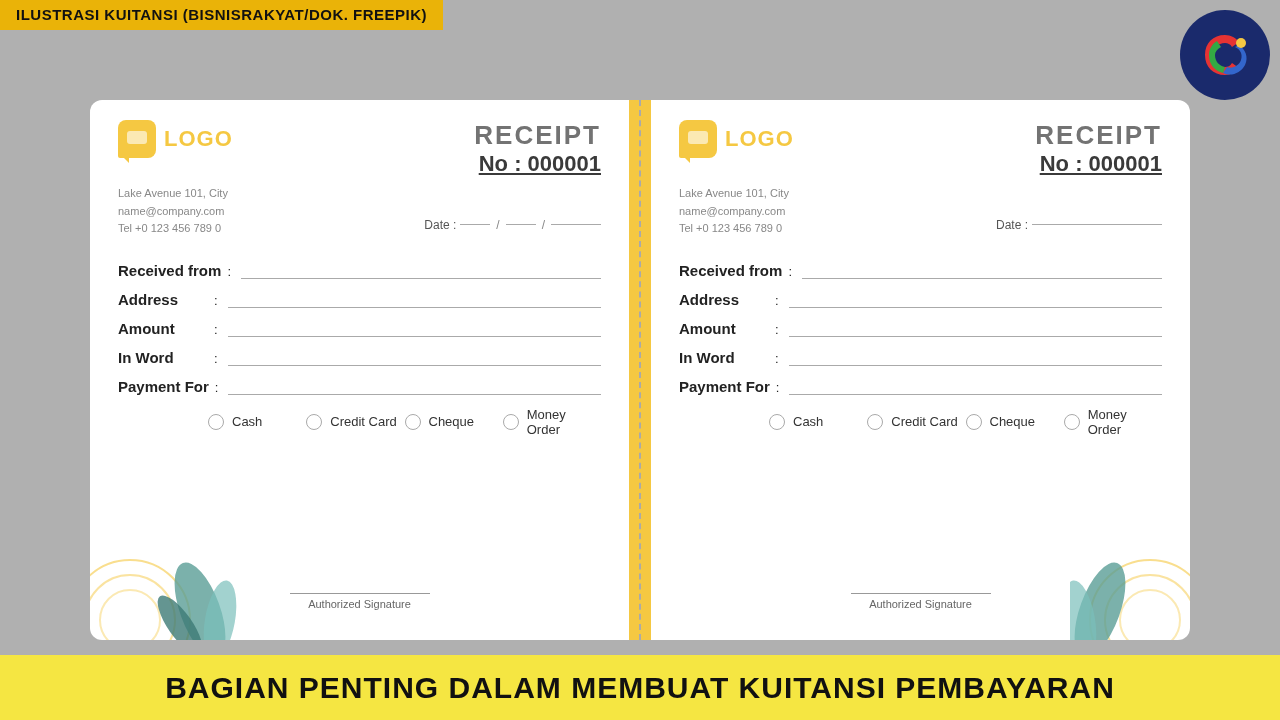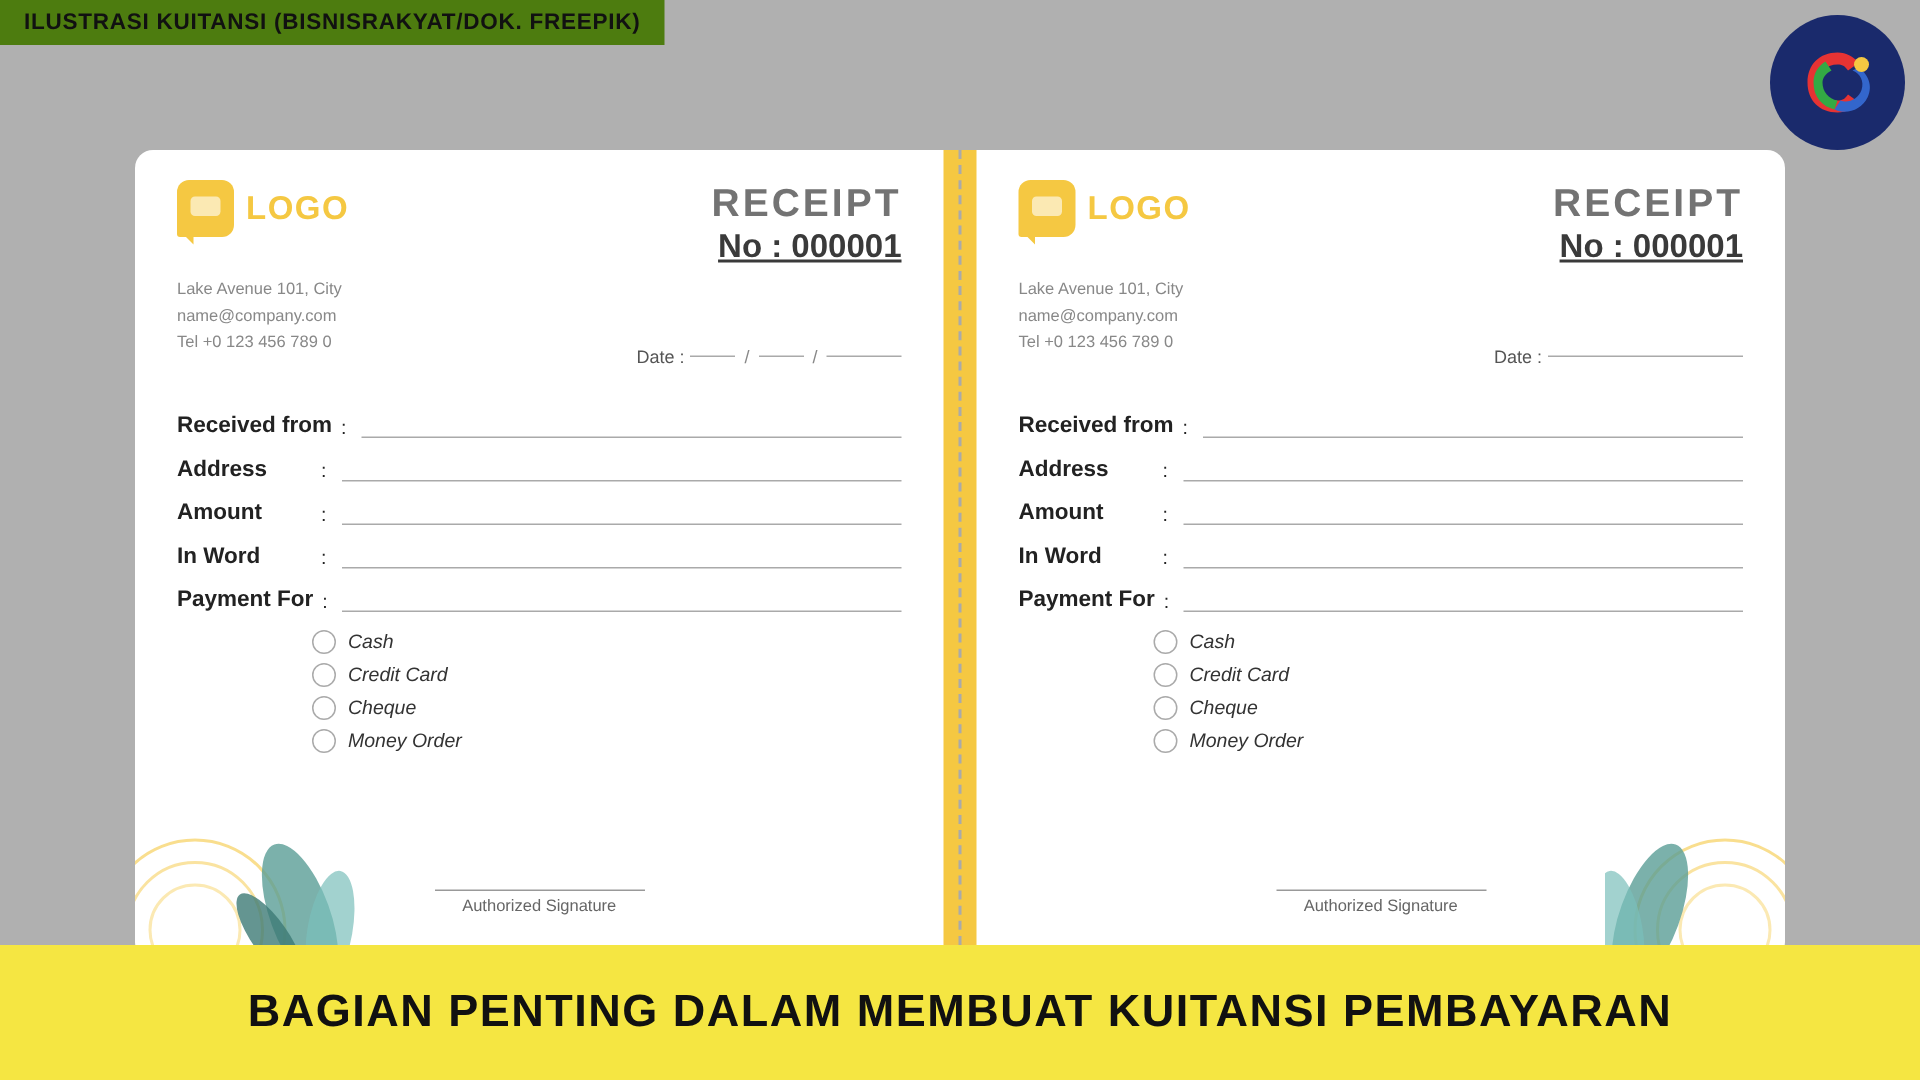--- a/index.html
+++ b/index.html
@@ -10,21 +10,21 @@
       font-family: Arial, sans-serif;
       overflow: hidden;
       position: relative;
     }
 
     
     .top-banner {
       position: absolute;
       top: 0;
       left: 0;
-      background: #4d7c0f;
+      background: #eab308;
       padding: 6px 16px;
       z-index: 10;
     }
     .top-banner-text {
       font-weight: 900;
       font-size: 15px;
       color: #111;
       letter-spacing: 0.5px;
       text-transform: uppercase;
     }
@@ -49,21 +49,21 @@
       height: 60px;
     }
 
     
     .bottom-banner {
       position: absolute;
       bottom: 0;
       left: 0;
       right: 0;
       background: #f5e642;
-      height: 90px;
+      height: 65px;
       display: flex;
       align-items: center;
       justify-content: center;
       z-index: 10;
     }
     .bottom-banner-text {
       font-weight: 900;
       font-size: 30px;
       color: #111;
       text-transform: uppercase;
@@ -163,21 +163,21 @@
       font-size: 22px;
       font-weight: 700;
       color: #3a3a3a;
       text-decoration: underline;
     }
 
     .company-info {
       font-size: 11px;
       color: #888;
       line-height: 1.6;
-      margin-bottom: 21px;
+      margin-bottom: 8px;
     }
 
     .date-row {
       display: flex;
       align-items: center;
       justify-content: flex-end;
       font-size: 12px;
       color: #555;
       margin-bottom: 14px;
       gap: 4px;
@@ -207,26 +207,25 @@
     }
     .form-line {
       flex: 1;
       border-bottom: 1px solid #aaa;
       height: 16px;
     }
 
     
     .payment-options {
       display: grid;
-      grid-template-columns: 1fr;
+      grid-template-columns: 1fr 1fr 1fr 1fr;
       gap: 6px 0;
       margin-left: 90px;
       margin-top: 0;
       margin-bottom: 10px;
-      font-style: italic;
     }
     .payment-option {
       display: flex;
       align-items: center;
       gap: 8px;
       font-size: 13px;
       color: #333;
     }
     .radio-circle {
       width: 16px;

